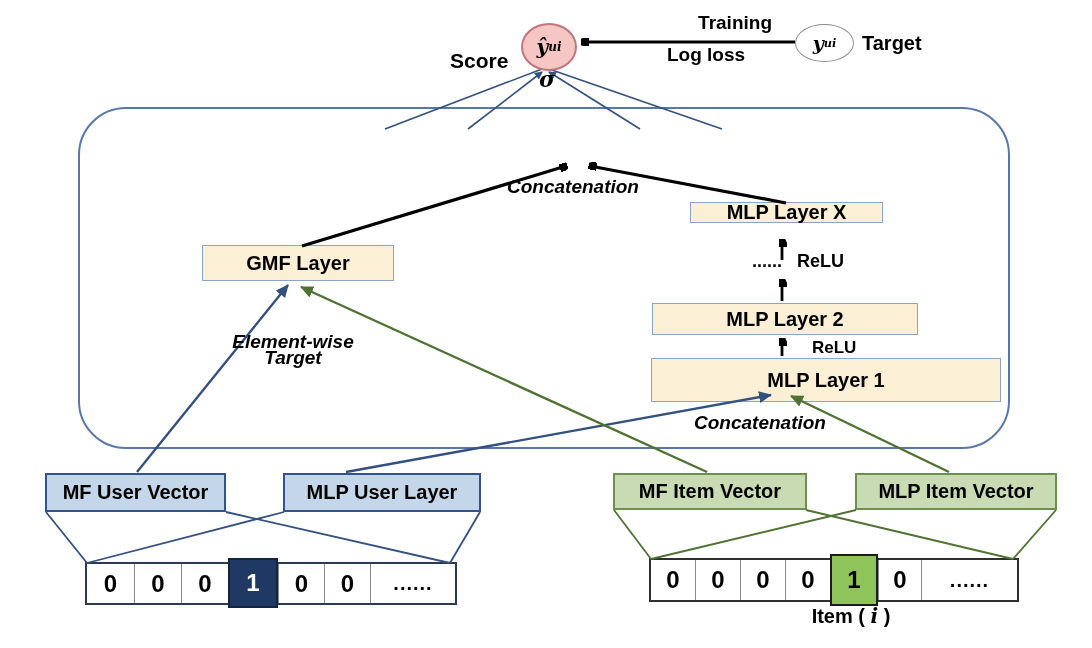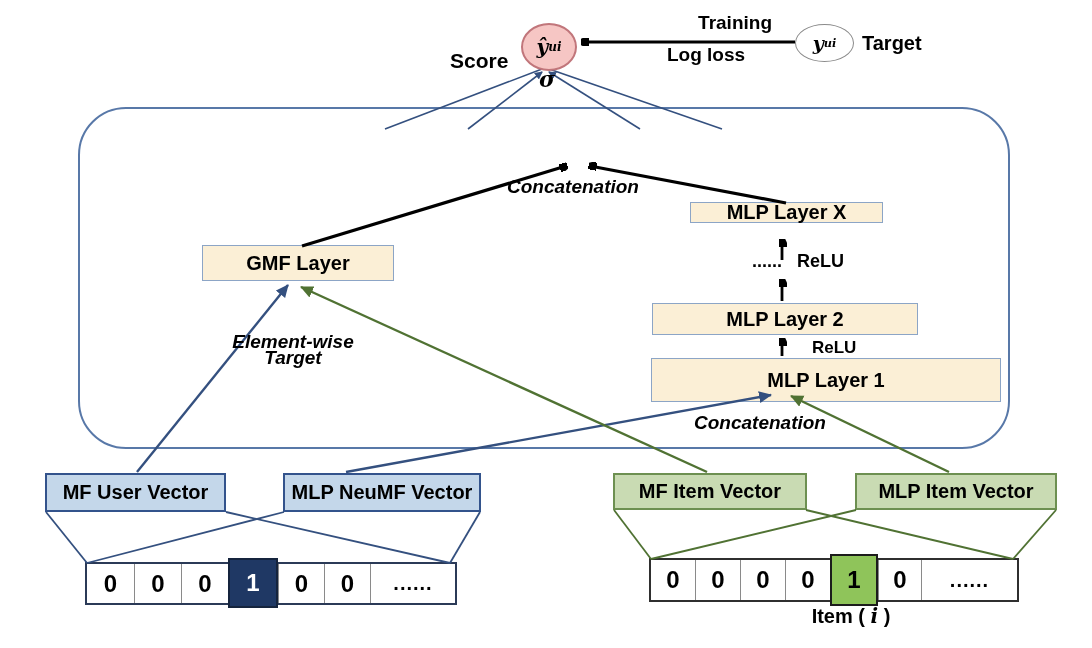--- a/index.html
+++ b/index.html
@@ -124,21 +124,21 @@
 
   <div class="lbl ital" style="left:208px; top:319px; width:170px; text-align:center; font-size:19px;margin-top:12px;">Element-wise</div>
   <div class="lbl ital" style="left:208px; top:347px; width:170px; text-align:center; font-size:19px;">Target</div>
 
   <div class="lbl ital" style="left:665px; top:412px; width:190px; text-align:center; font-size:19px;">Concatenation</div>
 
   <div class="box bluebox" style="left:45px; top:473px; width:181px; height:39px;">
     <span>MF User Vector</span>
   </div>
   <div class="box bluebox" style="left:283px; top:473px; width:198px; height:39px;">
-    <span>MLP NeuMF Vector</span>
+    <span>MLP User Layer</span>
   </div>
   <div class="box greenbox" style="left:855px; top:473px; width:202px; height:37px;">
     <span>MLP Item Vector</span>
   </div>
   <div class="box greenbox" style="left:613px; top:473px; width:194px; height:37px;">
     <span>MF Item Vector</span>
   </div>
 
   <div class="oh-row row-user" style="left:85px; top:562px; width:368px; height:39px;">
     <div class="oh-cell" style="width:47px;">0</div>

